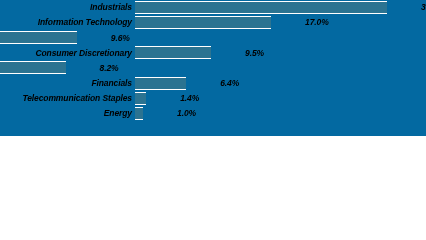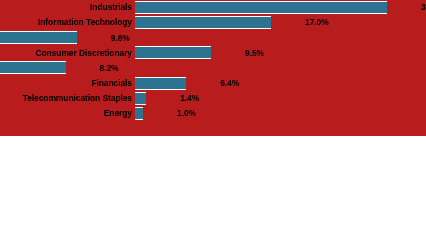--- a/index.html
+++ b/index.html
@@ -68,21 +68,21 @@
     line-height: 1;
     white-space: nowrap;
     padding-left: 3px;
     letter-spacing: -0.1px;
     margin-left: 31px;
   }
 </style>
 </head>
 <body>
 
-<div id="chart" style="background: #b91c1c;">
+<div id="chart" style="background: #0369a1; font-style: italic;">
 
   <div class="row">
     <div class="cat-label">Industrials</div>
     <div class="bar-area">
       <div class="bar" style="width: 252px; background: rgb(43, 115, 145);"></div>
       <div class="val-label">31.5%</div>
     </div>
   </div>
 
   <div class="row">

